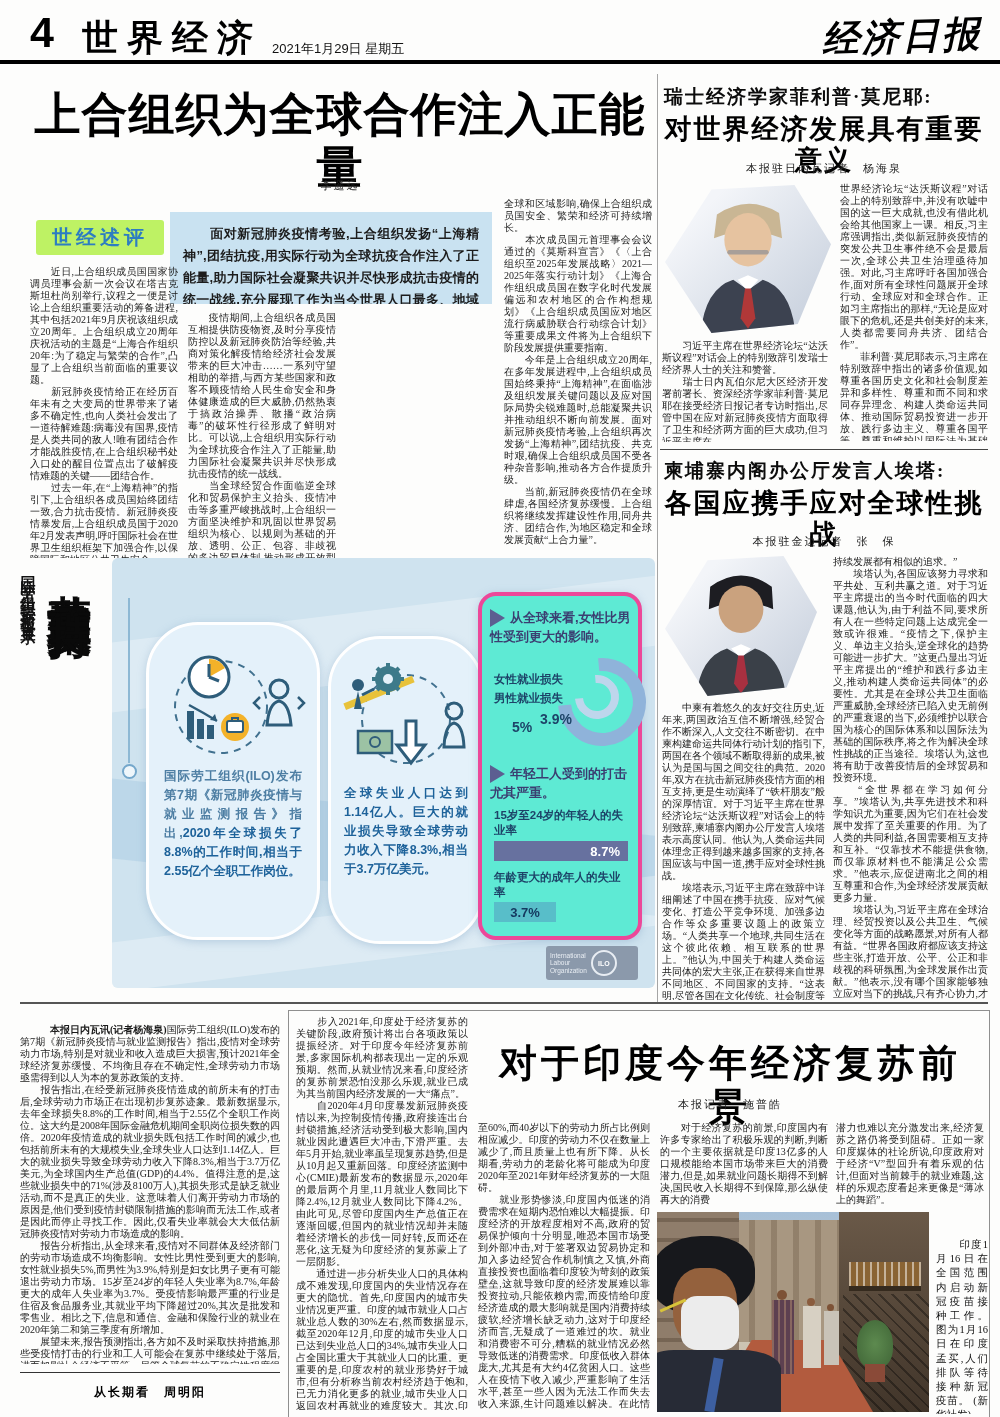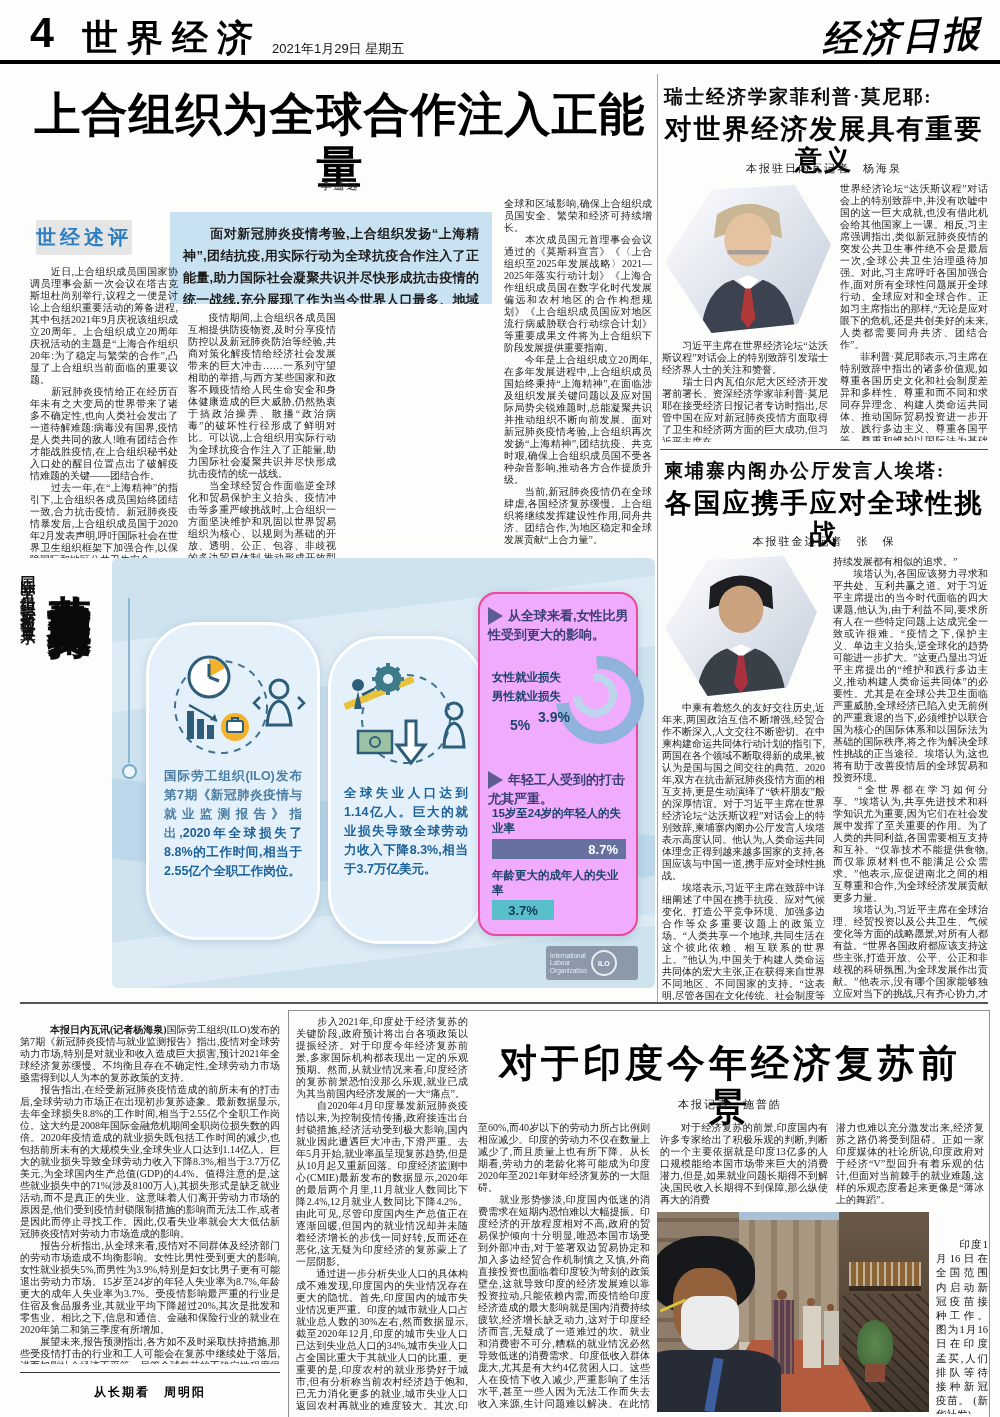--- a/index.html
+++ b/index.html
@@ -15,21 +15,21 @@
   .vdiv{background:#a5a5a5}
   .vtext{writing-mode:vertical-rl;text-orientation:upright}
   .hexa{clip-path:polygon(28% 3%,78% 0%,100% 40%,80% 94%,28% 100%,0% 52%);
         background:linear-gradient(135deg,#f3f5f9 20%,#ccd4e0 85%)}
   .panel{background:#cfe3ef;border-radius:6px;overflow:hidden}
   .ribbon{background:rgba(255,255,255,.30);transform:skewY(-7deg)}
   .ribbon2{background:rgba(173,205,228,.55);transform:skewY(6deg)}
   .ig-card{background:#e4f1fa;border:3px solid #fff;border-radius:52px;box-shadow:0 2px 8px rgba(110,150,185,.35)}
   .ig-text{font-size:12.5px;line-height:19px;color:#4d7ea3;font-weight:600;text-align:justify}
   .ig-text b{color:#1d629a}
-  .statcard{background:#f0abfc;border:2px solid #ec4899;border-radius:18px;box-shadow:0 2px 8px rgba(110,150,185,.35)}
+  .statcard{background:#5eead4;border:4px solid #ec4899;border-radius:18px;box-shadow:0 2px 8px rgba(110,150,185,.35)}
   .stat-h{font-size:13px;line-height:18px;font-weight:800;color:#3b3e71;text-align:justify}
   .tri{width:0;height:0;border-left:15px solid #5c5e91;border-top:9px solid transparent;
        border-bottom:9px solid transparent;display:inline-block;vertical-align:middle;margin-right:5px}
   .stat-lab{font-size:11.5px;line-height:15px;color:#1d4468;font-weight:700}
   .donut{width:62px;height:62px;border-radius:50%;border:13px solid #8fb3da;border-left-color:transparent;transform:rotate(40deg)}
   .donut-in{width:28px;height:28px;border-radius:50%;border:8px solid #bed6ec;border-left-color:transparent;transform:rotate(40deg)}
   .bar{height:20px;display:flex;align-items:center;font-weight:800;font-size:13px}
   .circ{border-radius:50%;background:#eef6fb;border:2px solid #74a7cb}
   .ilo{background:#8b99ab;border-radius:3px;display:flex;align-items:center;padding:2px 4px;gap:4px}
   .ilo .txt{font-size:6.5px;line-height:7.5px;color:#e8edf3}
@@ -51,22 +51,22 @@
        font-size:37px;letter-spacing:3px;transform:rotate(-2deg);color:#000">经济日报</div>
   <div class="a rule" style="left:0;top:60px;width:1000px;height:4px"></div>
 
   <div class="a vdiv" style="left:657px;top:74px;width:1px;height:928px"></div>
   <div class="a" style="left:660px;top:449px;width:328px;height:1px;background:#444"></div>
   <div class="a" style="left:20px;top:1002px;width:968px;height:2px;background:#555"></div>
 
   <div class="a hl" style="left:22px;top:88px;width:636px;font-size:46px;letter-spacing:1px">上合组织为全球合作注入正能量</div>
   <div class="a byline" style="left:22px;top:178px;width:636px">李遥远</div>
 
-  <div class="a" style="left:36px;top:220px;background:#e5e5e5;color:#2d7dc1;font-weight:900;font-size:20px;
-       letter-spacing:4px;padding:4px 0;border-radius:3px">世经述评</div>
+  <div class="a" style="left:36px;top:220px;background:#bef264;color:#2d7dc1;font-weight:900;font-size:20px;
+       letter-spacing:4px;padding:4px 16px;border-radius:3px">世经述评</div>
 
   <div class="a" style="left:170px;top:212px;width:296px;height:70px;background:#c9e2f1;padding:11px 13px;
        font-size:13px;line-height:22px;font-weight:600;color:#1c1c1c;text-align:justify;white-space:pre-wrap;overflow:hidden">　　面对新冠肺炎疫情考验,上合组织发扬“上海精神”,团结抗疫,用实际行动为全球抗疫合作注入了正能量,助力国际社会凝聚共识并尽快形成抗击疫情的统一战线,充分展现了作为当今世界人口最多、地域最广的综合性区域组织的责任与担当。</div>
 
   <div class="a bt" style="left:30px;top:266px;width:148px;height:292px">　　近日,上合组织成员国国家协调员理事会新一次会议在塔吉克斯坦杜尚别举行,议程之一便是讨论上合组织重要活动的筹备进程,其中包括2021年9月庆祝该组织成立20周年。上合组织成立20周年庆祝活动的主题是“上海合作组织20年:为了稳定与繁荣的合作”,凸显了上合组织当前面临的重要议题。
 　　新冠肺炎疫情给正在经历百年未有之大变局的世界带来了诸多不确定性,也向人类社会发出了一道待解难题:病毒没有国界,疫情是人类共同的敌人!唯有团结合作才能战胜疫情,在上合组织秘书处入口处的醒目位置点出了破解疫情难题的关键——团结合作。
 　　过去一年,在“上海精神”的指引下,上合组织各成员国始终团结一致,合力抗击疫情。新冠肺炎疫情暴发后,上合组织成员国于2020年2月发表声明,呼吁国际社会在世界卫生组织框架下加强合作,以保障国际和地区公共卫生安全。</div>
   <div class="a bt" style="left:188px;top:312px;width:148px;height:246px">　　疫情期间,上合组织各成员国互相提供防疫物资,及时分享疫情防控以及新冠肺炎防治等经验,共商对策化解疫情给经济社会发展带来的巨大冲击……一系列守望相助的举措,与西方某些国家和政客不顾疫情给人民生命安全和身体健康造成的巨大威胁,仍然热衷于搞政治操弄、散播“政治病毒”的破坏性行径形成了鲜明对比。可以说,上合组织用实际行动为全球抗疫合作注入了正能量,助力国际社会凝聚共识并尽快形成抗击疫情的统一战线。
 　　当全球经贸合作面临逆全球化和贸易保护主义抬头、疫情冲击等多重严峻挑战时,上合组织一方面坚决维护和巩固以世界贸易组织为核心、以规则为基础的开放、透明、公正、包容、非歧视的多边贸易体制,推动形成开放型世界经济;另一方面通过全力落实上合组织多边经贸合作纲要,支持</div>
   <div class="a bt" style="left:504px;top:198px;width:148px;height:360px">全球和区域影响,确保上合组织成员国安全、繁荣和经济可持续增长。
@@ -185,21 +185,21 @@
       <div class="a" style="left:8px;top:12px;width:142px">
         <span class="tri"></span><span class="stat-h" style="display:inline">从全球来看,女性比男性受到更大的影响。</span>
       </div>
       <div class="a stat-lab" style="left:12px;top:76px">女性就业损失</div>
       <div class="a stat-lab" style="left:12px;top:95px">男性就业损失</div>
       <div class="a donut" style="left:76px;top:62px"></div>
       <div class="a donut-in" style="left:93px;top:79px"></div>
       <div class="a stat-lab" style="left:30px;top:124px;font-size:14px">5%</div>
       <div class="a stat-lab" style="left:58px;top:116px;font-size:14px">3.9%</div>
 
-      <div class="a" style="left:8px;top:176px;width:142px">
+      <div class="a" style="left:8px;top:168px;width:142px">
         <span class="tri"></span><span class="stat-h" style="display:inline">年轻工人受到的打击尤其严重。</span>
       </div>
       <div class="a stat-lab" style="left:12px;top:212px;width:134px">15岁至24岁的年轻人的失业率</div>
       <div class="a bar" style="left:12px;top:245px;width:134px;background:#67719f;color:#fff;justify-content:flex-end;padding-right:8px;box-sizing:border-box">8.7%</div>
       <div class="a stat-lab" style="left:12px;top:274px;width:134px">年龄更大的成年人的失业率</div>
       <div class="a bar" style="left:12px;top:306px;width:62px;background:#58bec9;color:#14395f;justify-content:center">3.7%</div>
     </div>
 
     <div class="a ilo" style="left:434px;top:388px;width:84px;height:30px">
       <div class="txt">

